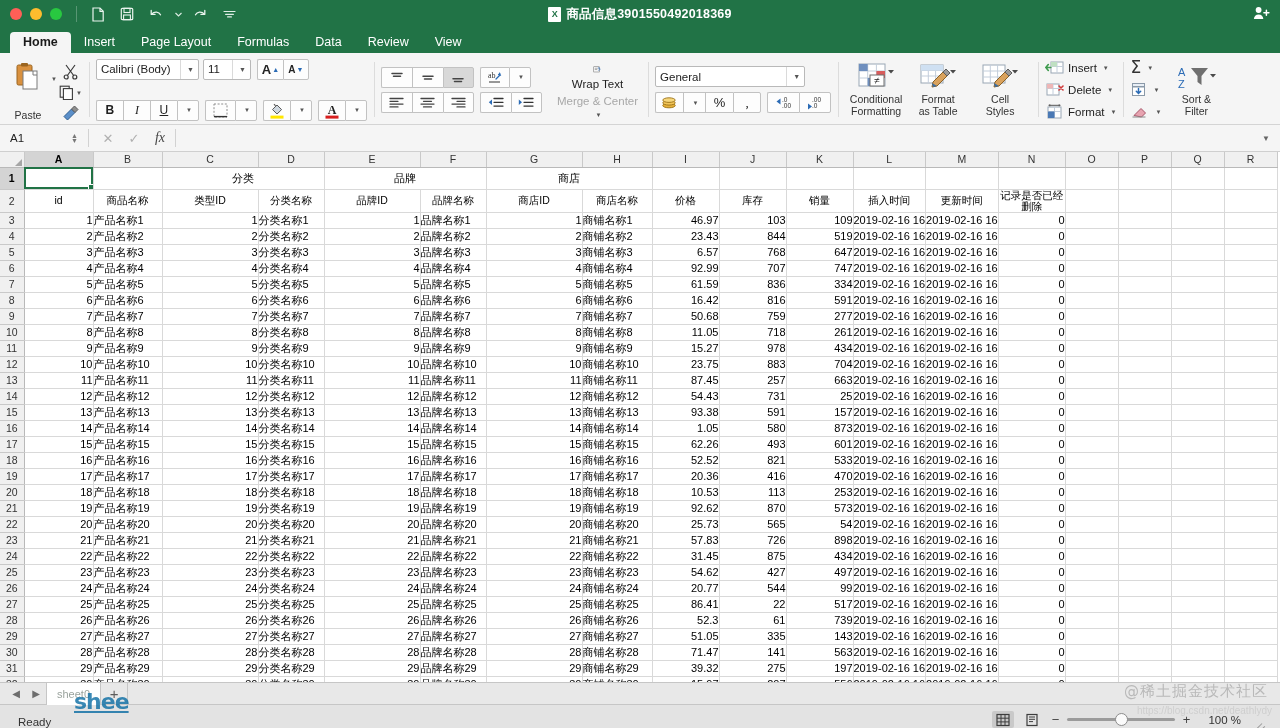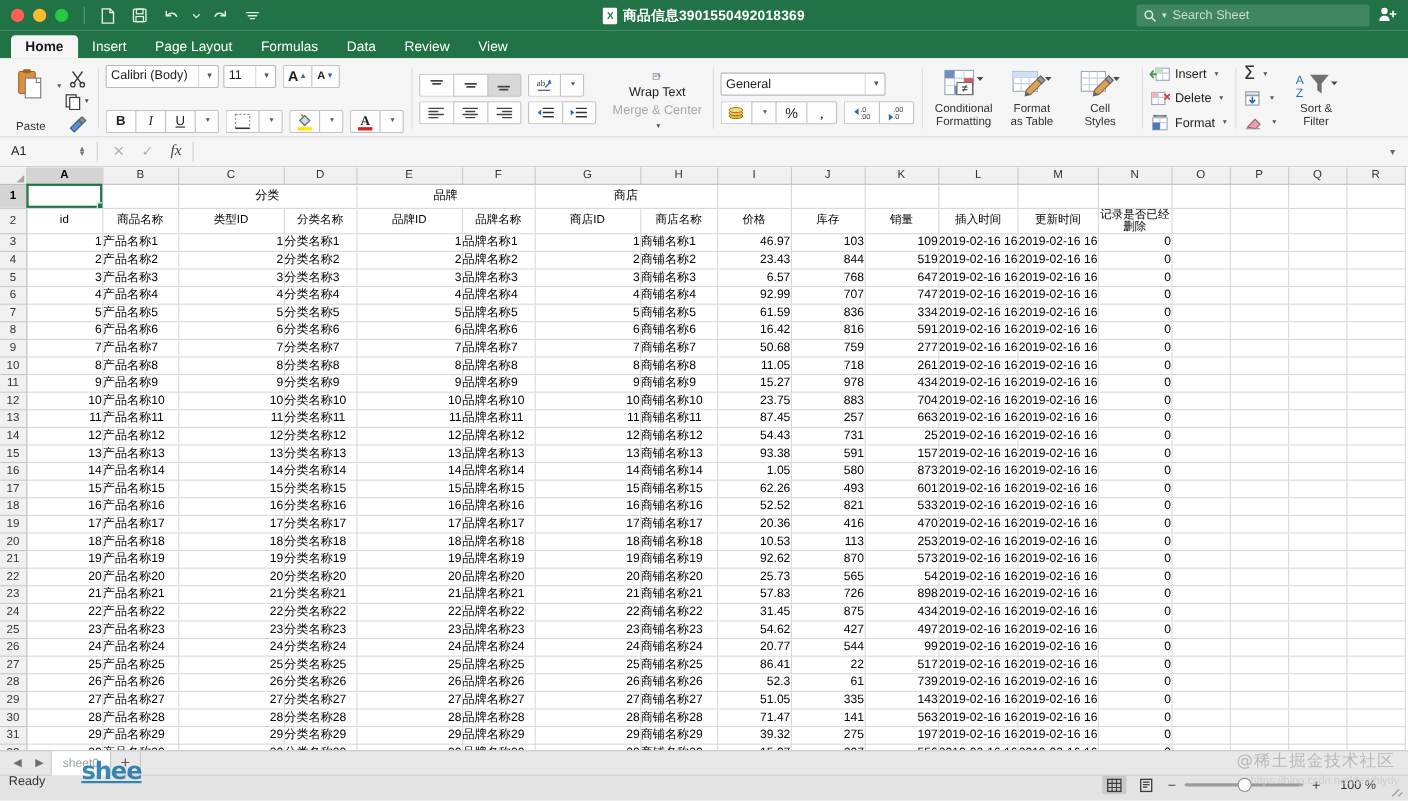--- a/index.html
+++ b/index.html
@@ -187,21 +187,21 @@
   .shee-wm {
     position: absolute; left: 74px; top: 6px; font-size: 22px; font-weight: bold;
     color: #0369a1; opacity: .78; letter-spacing: -1px; pointer-events: none;
     font-family: "DejaVu Sans", sans-serif;
     text-decoration: underline;
   }
 
   
   .statusbar {
     height: 24px; background: #e3e3e3; border-top: 1px solid #c6c6c6;
-    display: flex; align-items: flex-start; padding: 0 8px; flex: none; font-size: 11.5px; color: #333;
+    display: flex; align-items: flex-end; padding: 0 18px; flex: none; font-size: 11.5px; color: #333;
   }
   .status-right { margin-left: auto; display: flex; align-items: center; gap: 7px; }
   .viewbtn {
     width: 22px; height: 17px; display: flex; align-items: center; justify-content: center;
     font-size: 12px; color: #3d3d3d; border-radius: 2px;
   }
   .viewbtn.active { background: #c9c9c9; }
   .zoomctl { display: flex; align-items: center; gap: 6px; }
   .zminus, .zplus { font-size: 13px; color: #444; width: 11px; text-align: center; }
   .ztrack { width: 108px; height: 3px; background: #9b9b9b; border-radius: 2px; position: relative; }
@@ -280,30 +280,20 @@
           </svg>
       </div>
     </div>
 
     <div class="title-center">
       <div class="doc-ico">X</div>
       <div class="title-text">商品信息3901550492018369</div>
     </div>
 
     <div class="tb-right">
-      <div class="search-box">
-        <span class="mag">
-          <svg width="11" height="11" viewBox="0 0 11 11">
-              <circle cx="4.4" cy="4.4" r="3.4" fill="none" stroke="#dcebe2" stroke-width="1.3"></circle>
-              <path d="M7 7l3 3" stroke="#dcebe2" stroke-width="1.3" stroke-linecap="round"></path>
-            </svg>
-        </span>
-        <span class="caret">▼</span>
-        <input type="text" placeholder="Search Sheet" style="">
-      </div>
       <div class="person-add">
         <svg width="17" height="14" viewBox="0 0 17 14">
             <circle cx="5.6" cy="4" r="2.9" fill="#fff"></circle>
             <path d="M0.9 13c0-2.9 2.1-4.6 4.7-4.6s4.7 1.7 4.7 4.6z" fill="#fff"></path>
             <path d="M13.4 4.2v5M10.9 6.7h5" stroke="#fff" stroke-width="1.5" stroke-linecap="round"></path>
           </svg>
       </div>
     </div>
   </div>
 

